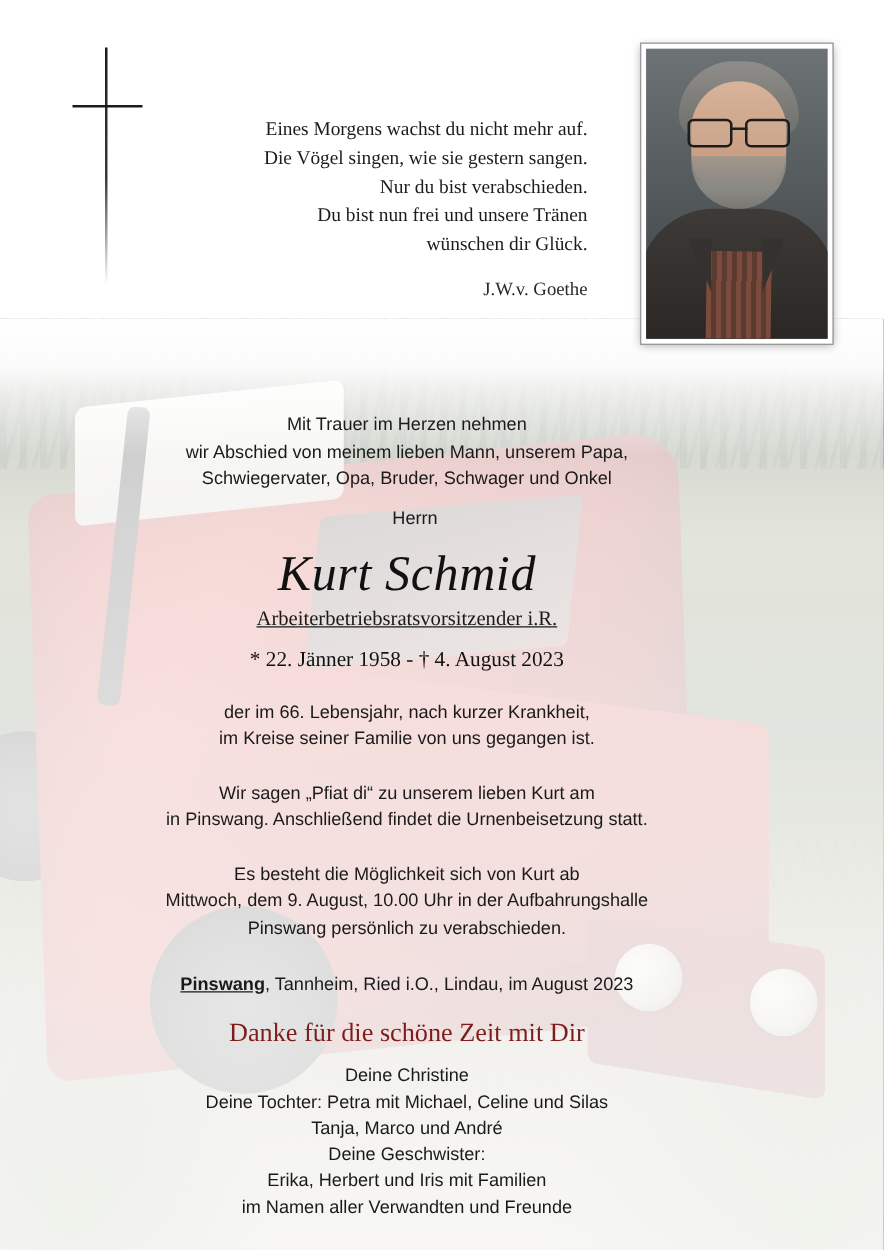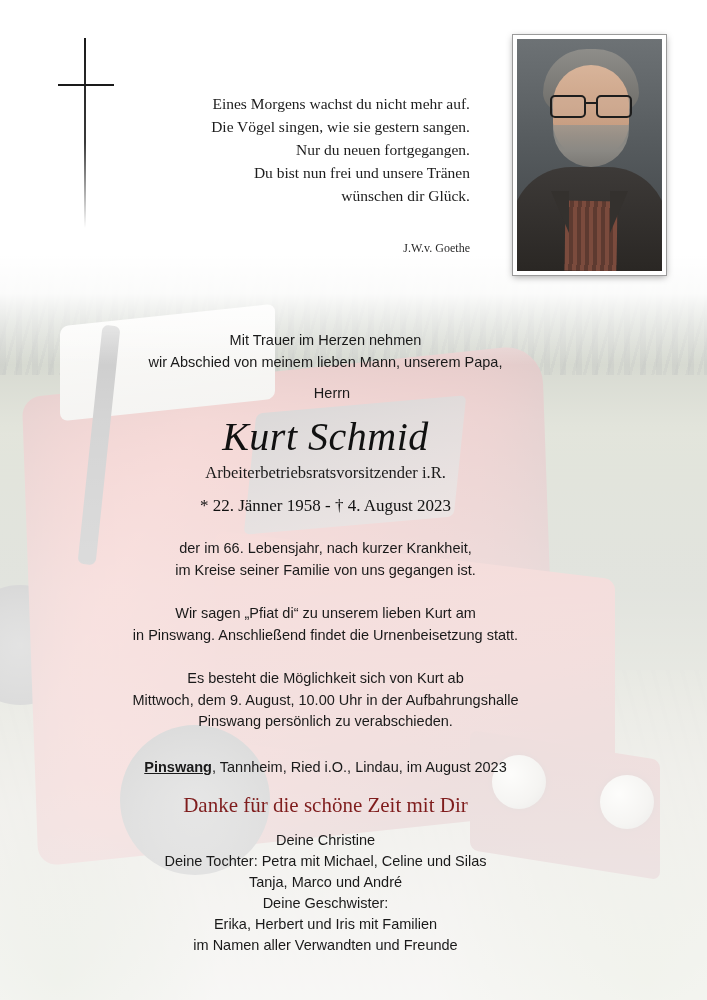--- a/index.html
+++ b/index.html
@@ -184,22 +184,22 @@
     top: 92px;
     width: 320px;
     text-align: right;
     font-family: "Liberation Serif", serif;
     font-size: 15.5px;
     line-height: 23px;
     color: #1c1c1c;
   }
   .poem .line { white-space: nowrap; }
   .poem .author {
-    margin-top: 30px;
-    font-size: 12px;
+    margin-top: 14px;
+    font-size: 15px;
     color: #2a2a2a;
   }
 
   .portrait {
     position: absolute;
     right: 41px;
     top: 35px;
     width: 145px;
     height: 232px;
     border: 4px solid #ffffff;
@@ -305,20 +305,21 @@
     margin-top: 12px;
     letter-spacing: 0.5px;
     color: #111111;
     font-style: italic;
   }
   .role {
     font-family: "Liberation Serif", serif;
     font-size: 16.5px;
     margin-top: 2px;
     color: #1a1a1a;
+    text-decoration: underline;
   }
   .dates {
     font-family: "Liberation Serif", serif;
     font-size: 17px;
     margin-top: 13px;
     color: #111111;
   }
   .para {
     font-size: 14.5px;
     line-height: 21.5px;
@@ -369,21 +370,21 @@
   <div class="content">
 
     <div class="cross">
       <div class="v"></div>
       <div class="h"></div>
     </div>
 
     <div class="poem">
       <div class="line">Eines Morgens wachst du nicht mehr auf.</div>
       <div class="line">Die Vögel singen, wie sie gestern sangen.</div>
-      <div class="line">Nur du neuen fortgegangen.</div>
+      <div class="line">Nur du bist verabschieden.</div>
       <div class="line">Du bist nun frei und unsere Tränen</div>
       <div class="line">wünschen dir Glück.</div>
       <div class="author">J.W.v. Goethe</div>
     </div>
 
     <div class="portrait">
       <div class="bgwall"></div>
       <div class="body"></div>
       <div class="shirt"></div>
       <div class="collar-l"></div>
@@ -396,20 +397,21 @@
         <div class="lens r"></div>
         <div class="bridge"></div>
       </div>
     </div>
 
     <div class="obit">
 
       <div class="intro">
         <div>Mit Trauer im Herzen nehmen</div>
         <div>wir Abschied von meinem lieben Mann, unserem Papa,</div>
+        <div>Schwiegervater, Opa, Bruder, Schwager und Onkel</div>
       </div>
 
       <div class="herr">Herrn</div>
 
       <div class="name">Kurt Schmid</div>
 
       <div class="role">Arbeiterbetriebsratsvorsitzender i.R.</div>
 
       <div class="dates">* 22. Jänner 1958 - † 4. August 2023</div>
 

